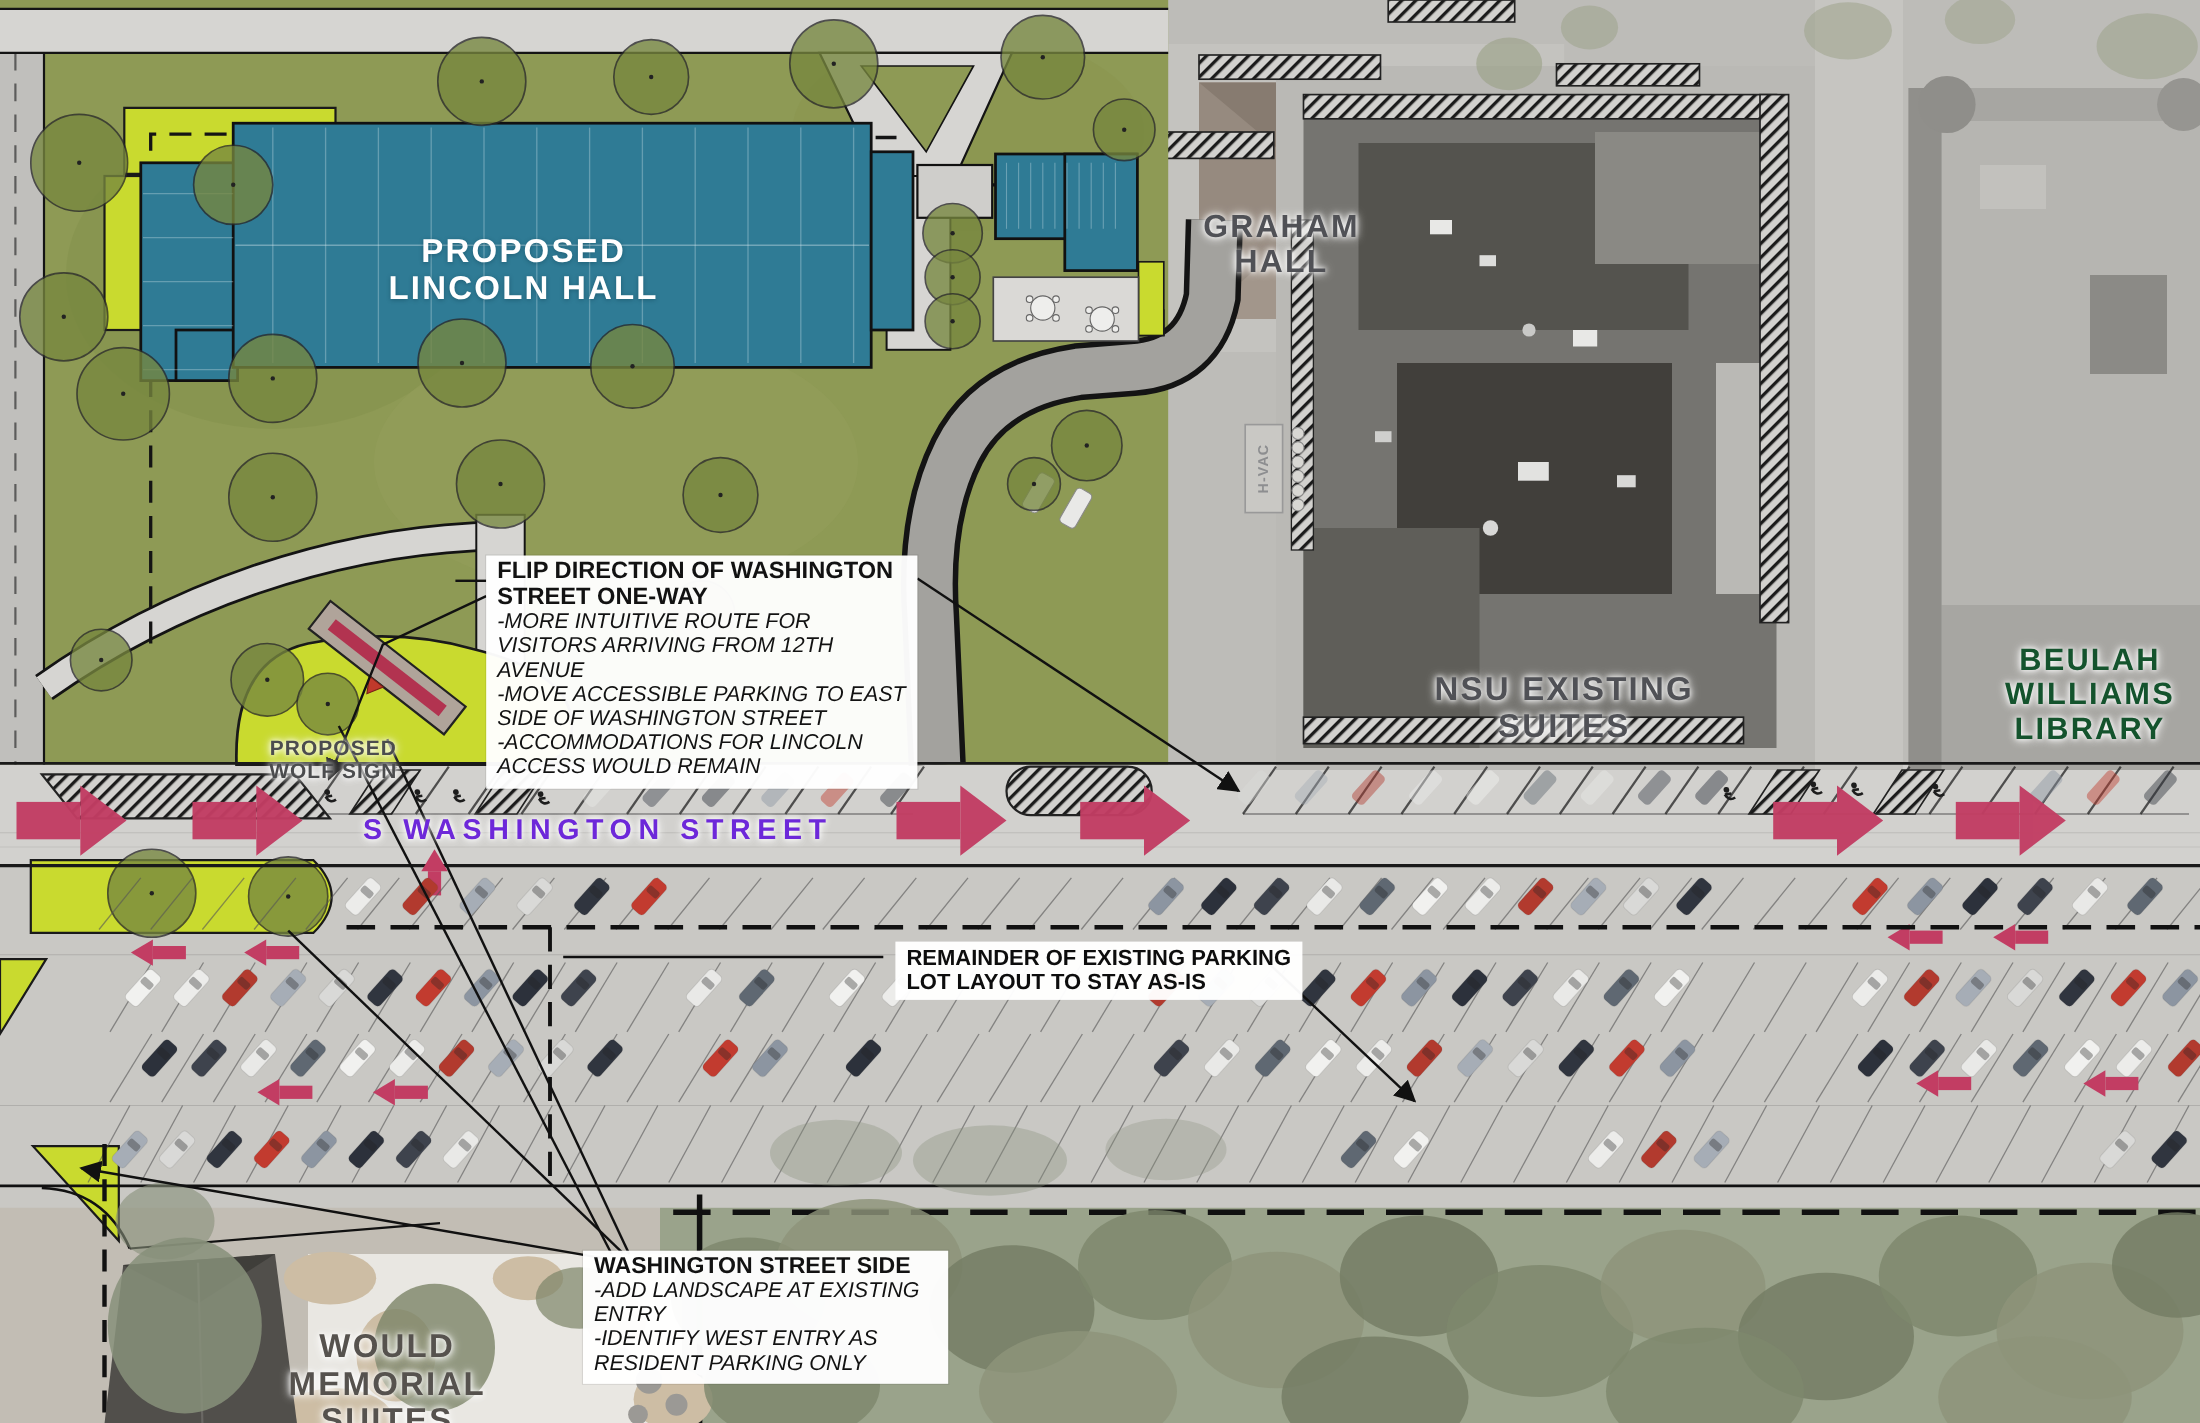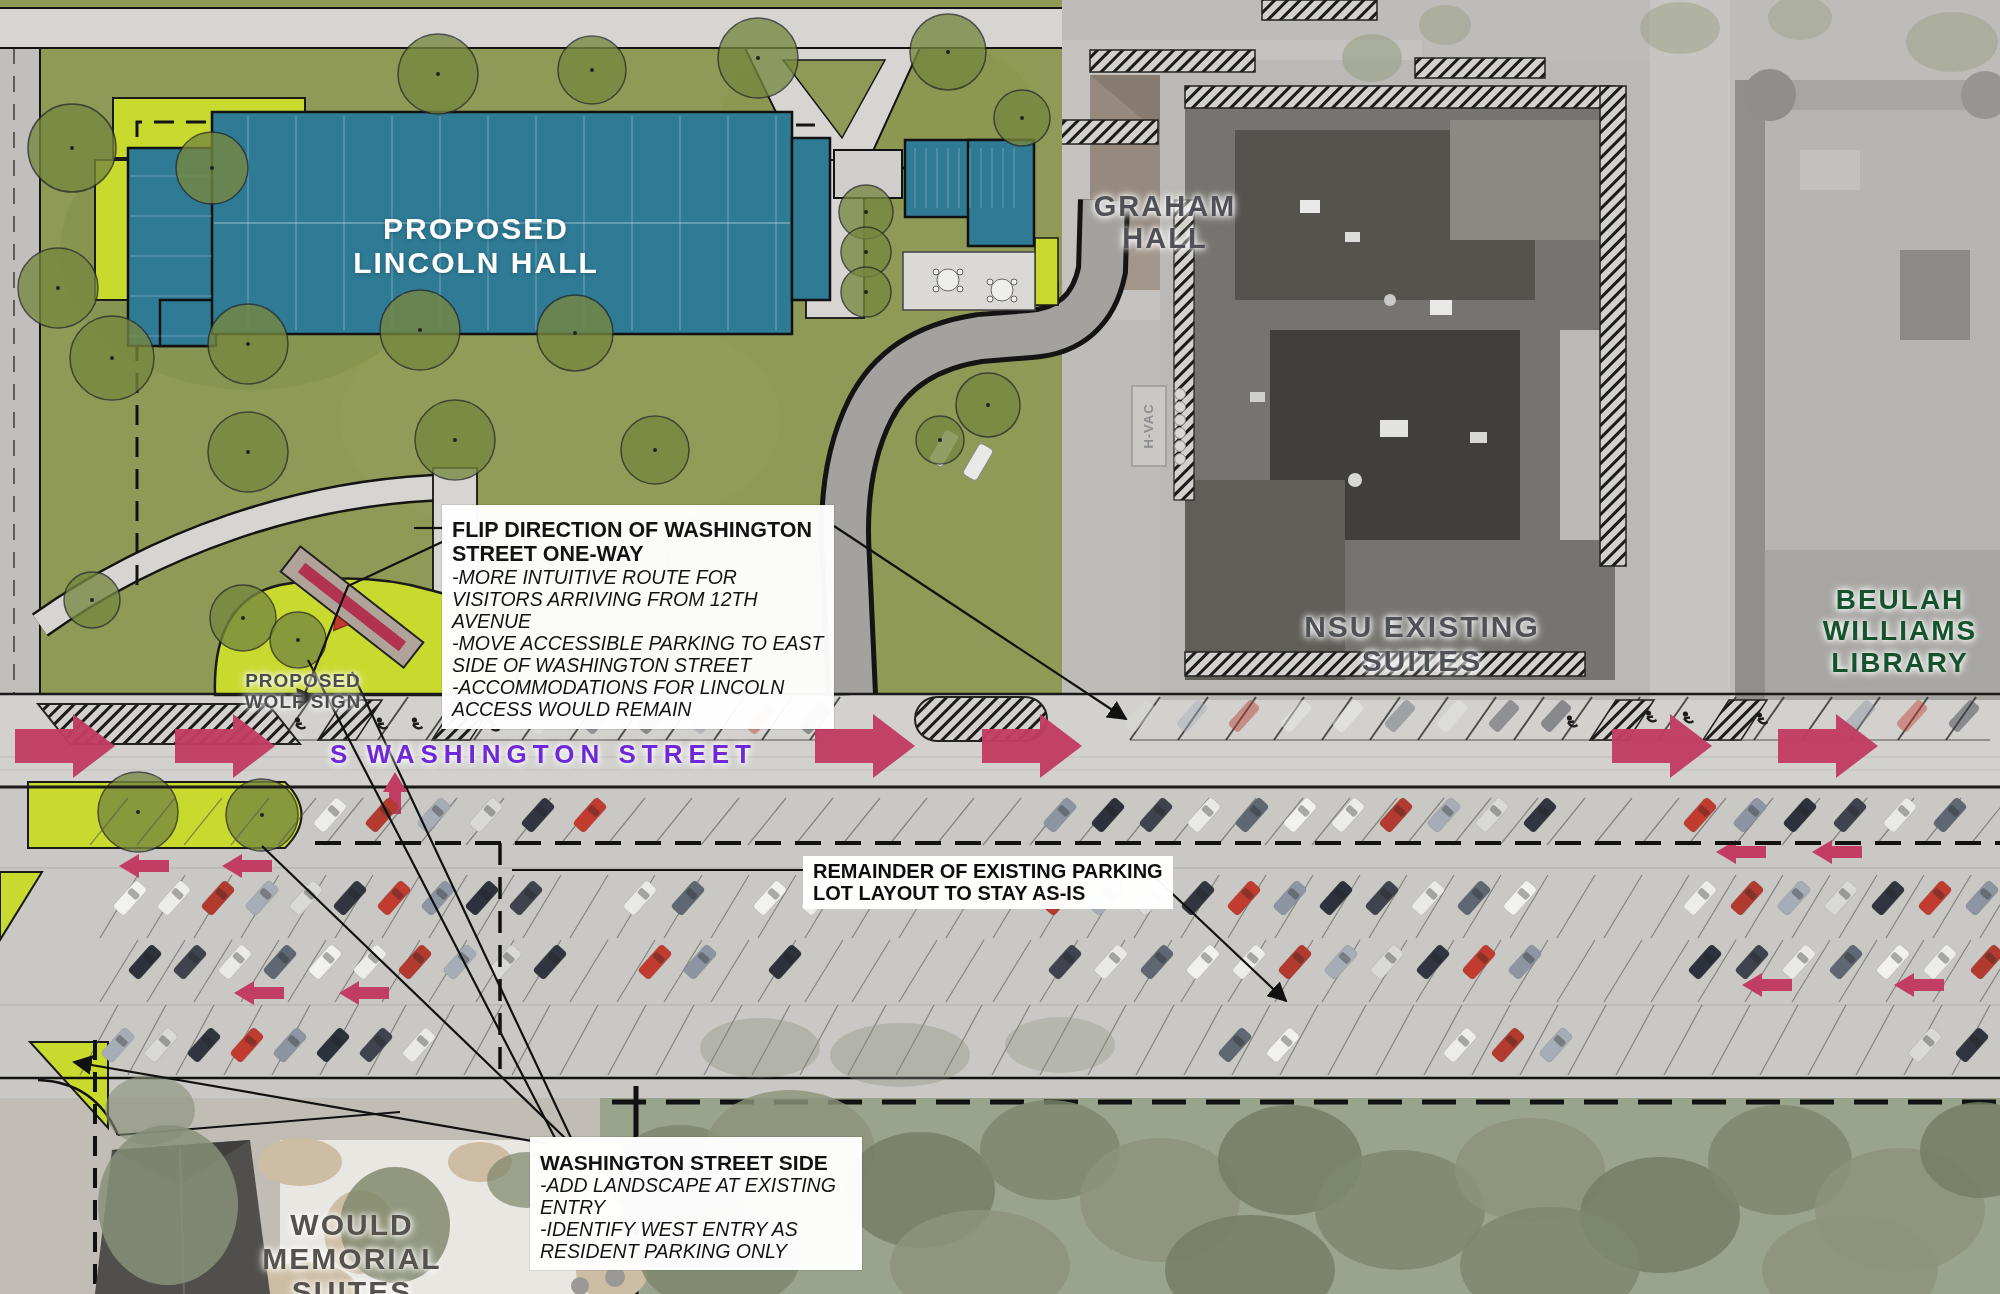--- a/index.html
+++ b/index.html
@@ -8,25 +8,25 @@
   .stage svg{position:absolute;left:0;top:0;}
   .maplabel{position:absolute;transform:translate(-50%,0);text-align:center;
             font-weight:bold;white-space:nowrap;line-height:1.12;
             text-shadow:0 0 5px rgba(255,255,255,.9),0 0 10px rgba(255,255,255,.75),0 1px 8px rgba(255,255,255,.7);}
   .lbl-bldg{color:#505156;letter-spacing:2px;margin-top:32px;}
   .lbl-lincoln{color:#ffffff;font-size:30px;letter-spacing:2px;text-shadow:0 1px 4px rgba(0,40,55,.35);}
   .lbl-street{transform:none;color:#6d28d9;font-size:26px;letter-spacing:6px;}
   .lbl-hvac{transform:translate(-50%,-50%) rotate(-90deg);color:#8d8e90;font-size:13px;
             letter-spacing:1px;text-shadow:none;font-weight:bold;}
   .callout{position:absolute;background:rgba(255,255,255,.97);color:#121212;
-           padding:14px 10px 8px 10px;box-shadow:0 0 0 1px rgba(0,0,0,.08);}
+           padding:2px 10px 8px 10px;box-shadow:0 0 0 1px rgba(0,0,0,.08);}
   .callout .t{font-weight:bold;font-size:21.5px;line-height:1.1;}
   .callout .b{font-style:italic;font-size:19.5px;line-height:1.13;}
   .note{position:absolute;background:rgba(255,255,255,.97);color:#0d0d0d;
-        padding:4px 10px;font-weight:bold;font-size:20px;line-height:1.12;white-space:nowrap;}
+        padding:4px 10px;font-weight:bold;font-size:20px;line-height:1.12;white-space:nowrap;margin-left:11px;}
 </style>
 </head>
 <body>
 
 <div class="stage">
 
 <svg id="plan-svg" width="2000" height="1294" viewBox="0 0 2000 1294">
   <defs>
     <pattern id="hatch" width="9" height="9" patternUnits="userSpaceOnUse" patternTransform="rotate(45)">
       <rect width="9" height="9" fill="#d2d1ce"></rect>

